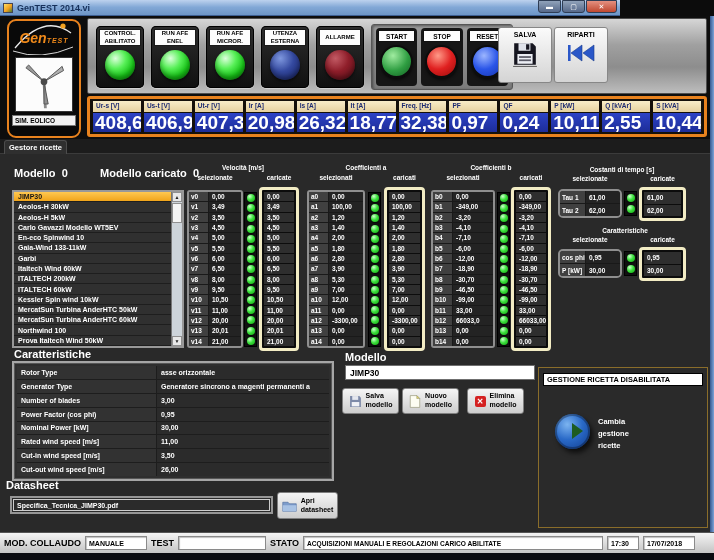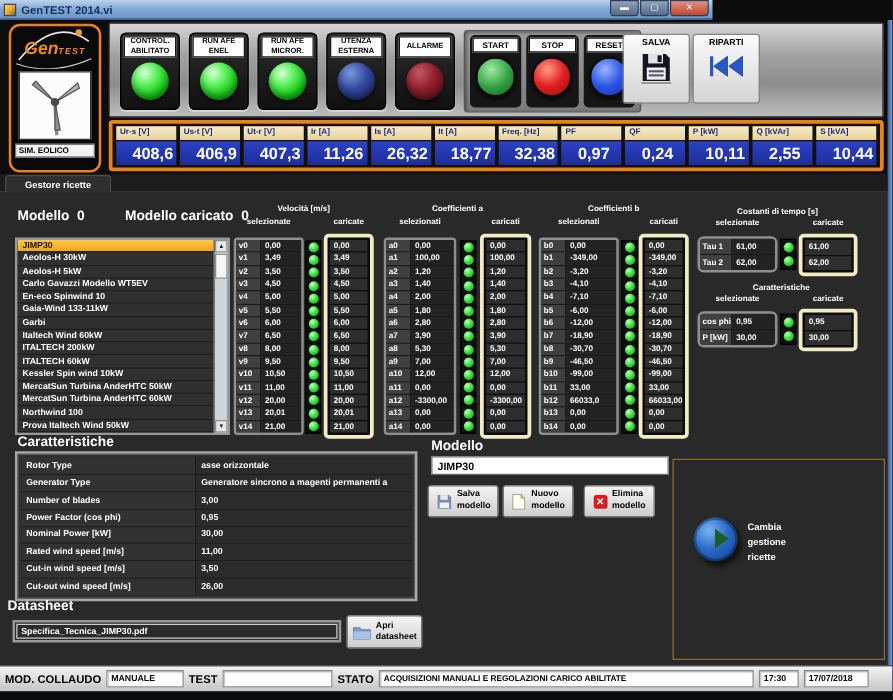--- a/index.html
+++ b/index.html
@@ -3,21 +3,21 @@
 <meta charset="utf-8">
 <style>
   * { box-sizing: border-box; }
   html,body { margin:0; padding:0; }
   body {
     width:714px; height:560px; position:relative; overflow:hidden;
     background:#0c0c0c; font-family:"Liberation Sans", sans-serif;
     -webkit-font-smoothing:antialiased;
   }
   
-  .titlebar { position:absolute; left:0; top:0; width:570px; height:16px;
+  .titlebar { position:absolute; left:0; top:0; width:620px; height:16px;
     background:linear-gradient(#bdd2ee,#82a8d6 48%,#6d95c6);
     display:flex; align-items:center; padding:0 3px; border-bottom:1px solid #3c5e92; }
   .title-icon { width:10px; height:10px; margin-right:4px;
     background:linear-gradient(135deg,#ffe066 0%,#f0a020 55%,#4a7a30 100%); border:1px solid #445; }
   .title-text { flex:1; font-size:9px; font-weight:bold; color:#16305a; white-space:nowrap; }
   .win-btns { display:flex; gap:1px; height:13px; margin-top:-3px; }
   .win-btn { width:23px; height:13px; border:1px solid #2e3d55; border-radius:0 0 3px 3px;
     background:linear-gradient(#90a2ba,#56698a); color:#fff; font-size:7px; line-height:11px; text-align:center; }
   .win-btn.close { width:31px; background:linear-gradient(#e59080,#bf4830); }
   
@@ -71,26 +71,26 @@
   .action-salva { left:410px; }
   .action-riparti { left:466px; }
   
   .measures { position:absolute; left:87px; top:96px; width:620px; height:41px;
     background:#15100a; border:3px solid #e8821e; border-radius:3px;
     display:flex; gap:3px; padding:2px 3px; }
   .mcell { flex:1; display:flex; flex-direction:column; min-width:0; }
   .mlabel { height:11px; background:linear-gradient(#f8ecc8,#e6d19e); color:#1c2a70;
     font-size:6.5px; font-weight:bold; padding:1px 0 0 3px; white-space:nowrap; overflow:hidden; }
   .mvalue { flex:1; margin-top:1px; background:linear-gradient(#2c42c6,#1d2d98); color:#fff;
-    font-size:13px; font-weight:bold; display:flex; align-items:center; padding-left:13px;
+    font-size:19px; font-weight:bold; display:flex; align-items:center; padding-left:2px;
     white-space:nowrap; overflow:hidden; }
   
   .tabbar { position:absolute; left:0; top:139px; width:710px; height:15px; background:#1c1c1c;
     border-bottom:1px solid #3b3b3b; }
-  .tab { position:absolute; left:4px; top:1px; height:14px; padding:0 15px;
+  .tab { position:absolute; left:4px; top:1px; height:14px; padding:0 4px;
     background:#2f2f2f; border:1px solid #4c4c4c; border-bottom:none; border-radius:3px 3px 0 0;
     color:#fff; font-size:7.5px; font-weight:bold; display:flex; align-items:center; }
   
   .h-label { position:absolute; color:#fff; font-size:11px; font-weight:bold; white-space:nowrap; }
   .grp-title, .grp-sub { position:absolute; color:#fff; font-size:6.5px; font-weight:bold;
     text-align:center; white-space:nowrap; }
   
   .model-list { position:absolute; left:12px; top:190px; width:172px; height:158px;
     border:2px solid #989898; background:#2c2c2c; display:flex; }
   .list-items { flex:1; display:flex; flex-direction:column; overflow:hidden; }
@@ -287,21 +287,21 @@
     <div class="mcell">
     <div class="mlabel">Us-t [V]</div>
     <div class="mvalue">406,9</div>
   </div>
     <div class="mcell">
     <div class="mlabel">Ut-r [V]</div>
     <div class="mvalue">407,3</div>
   </div>
     <div class="mcell">
     <div class="mlabel">Ir [A]</div>
-    <div class="mvalue">11,26</div>
+    <div class="mvalue">20,98</div>
   </div>
     <div class="mcell">
     <div class="mlabel">Is [A]</div>
     <div class="mvalue">26,32</div>
   </div>
     <div class="mcell">
     <div class="mlabel">It [A]</div>
     <div class="mvalue">18,77</div>
   </div>
     <div class="mcell">
@@ -766,20 +766,21 @@
   <span>Nuovo
 modello</span>
 </div>
 <div class="editor-btn btn-del">
   <span class="del-ico">✕</span>
   <span>Elimina
 modello</span>
 </div>
 
 <div class="ricetta-panel">
+  <div class="ricetta-banner">GESTIONE RICETTA DISABILITATA</div>
   <div class="ricetta-btn"></div>
   <div class="ricetta-label">Cambia
 gestione
 ricette</div>
 </div>
 
 <div class="h-label" style="left:6px; top:479px;">Datasheet</div>
 <div class="ds-field">
   <div class="ds-text">Specifica_Tecnica_JIMP30.pdf</div>
 </div>

